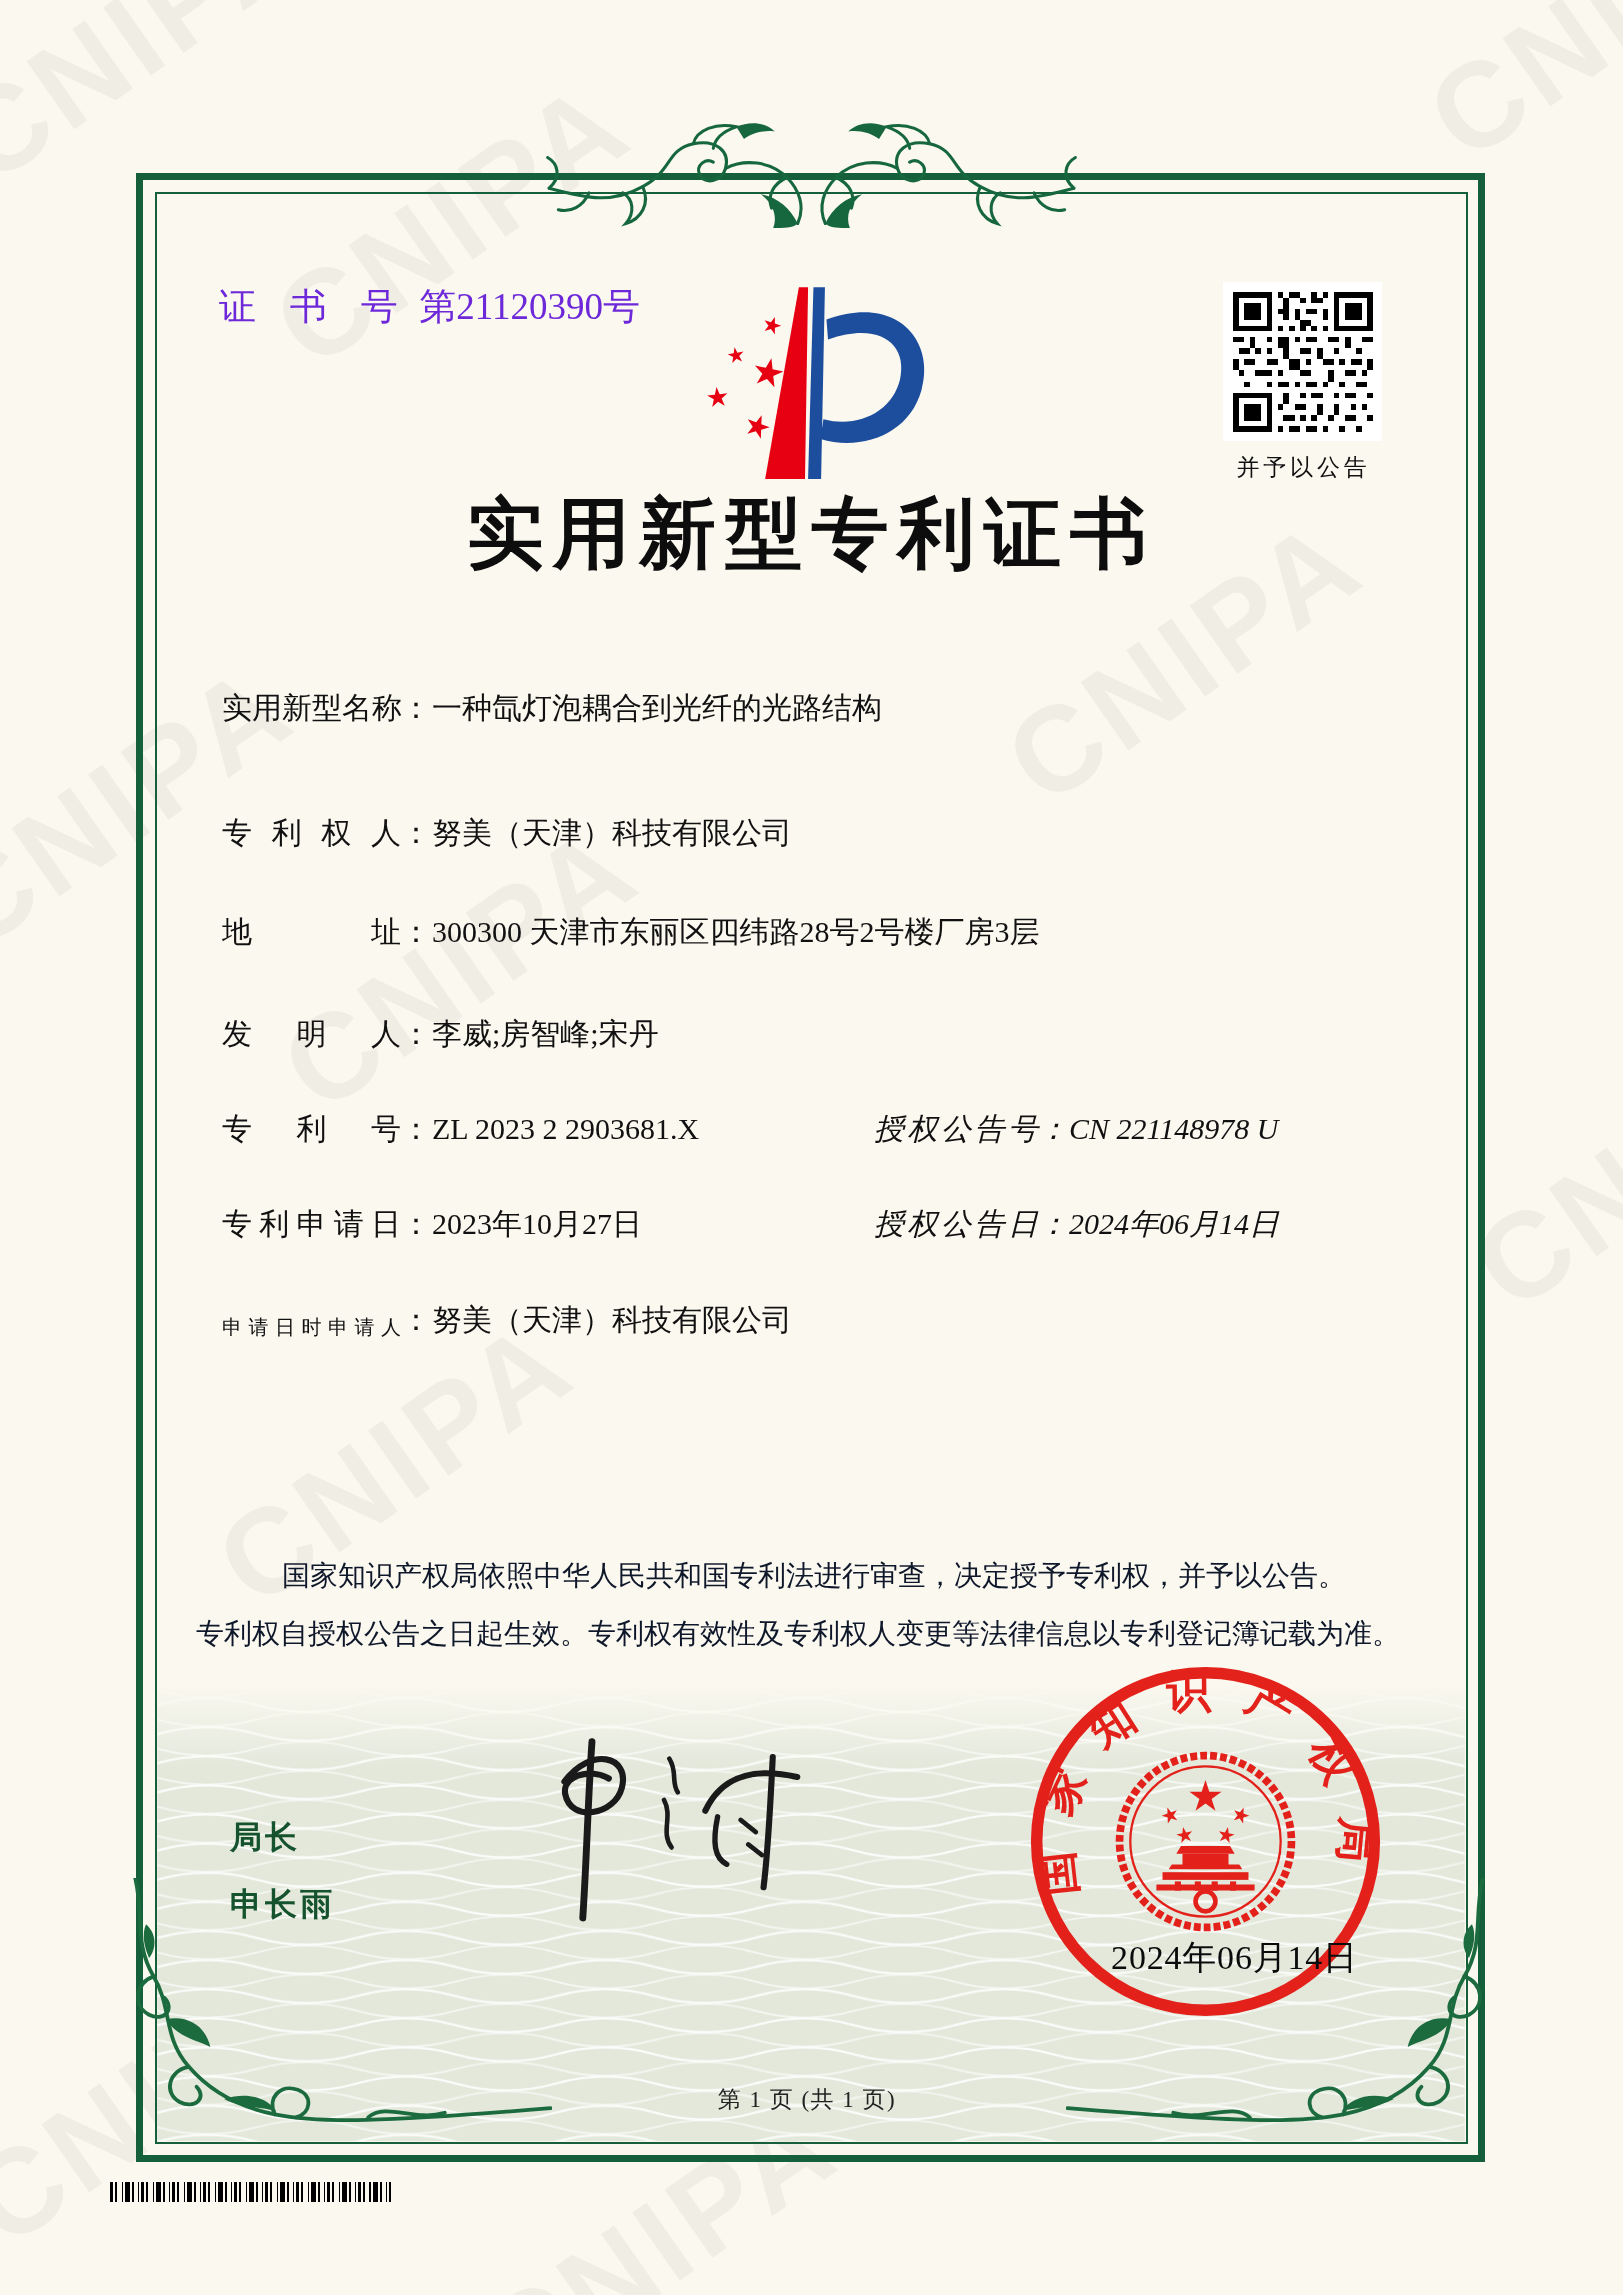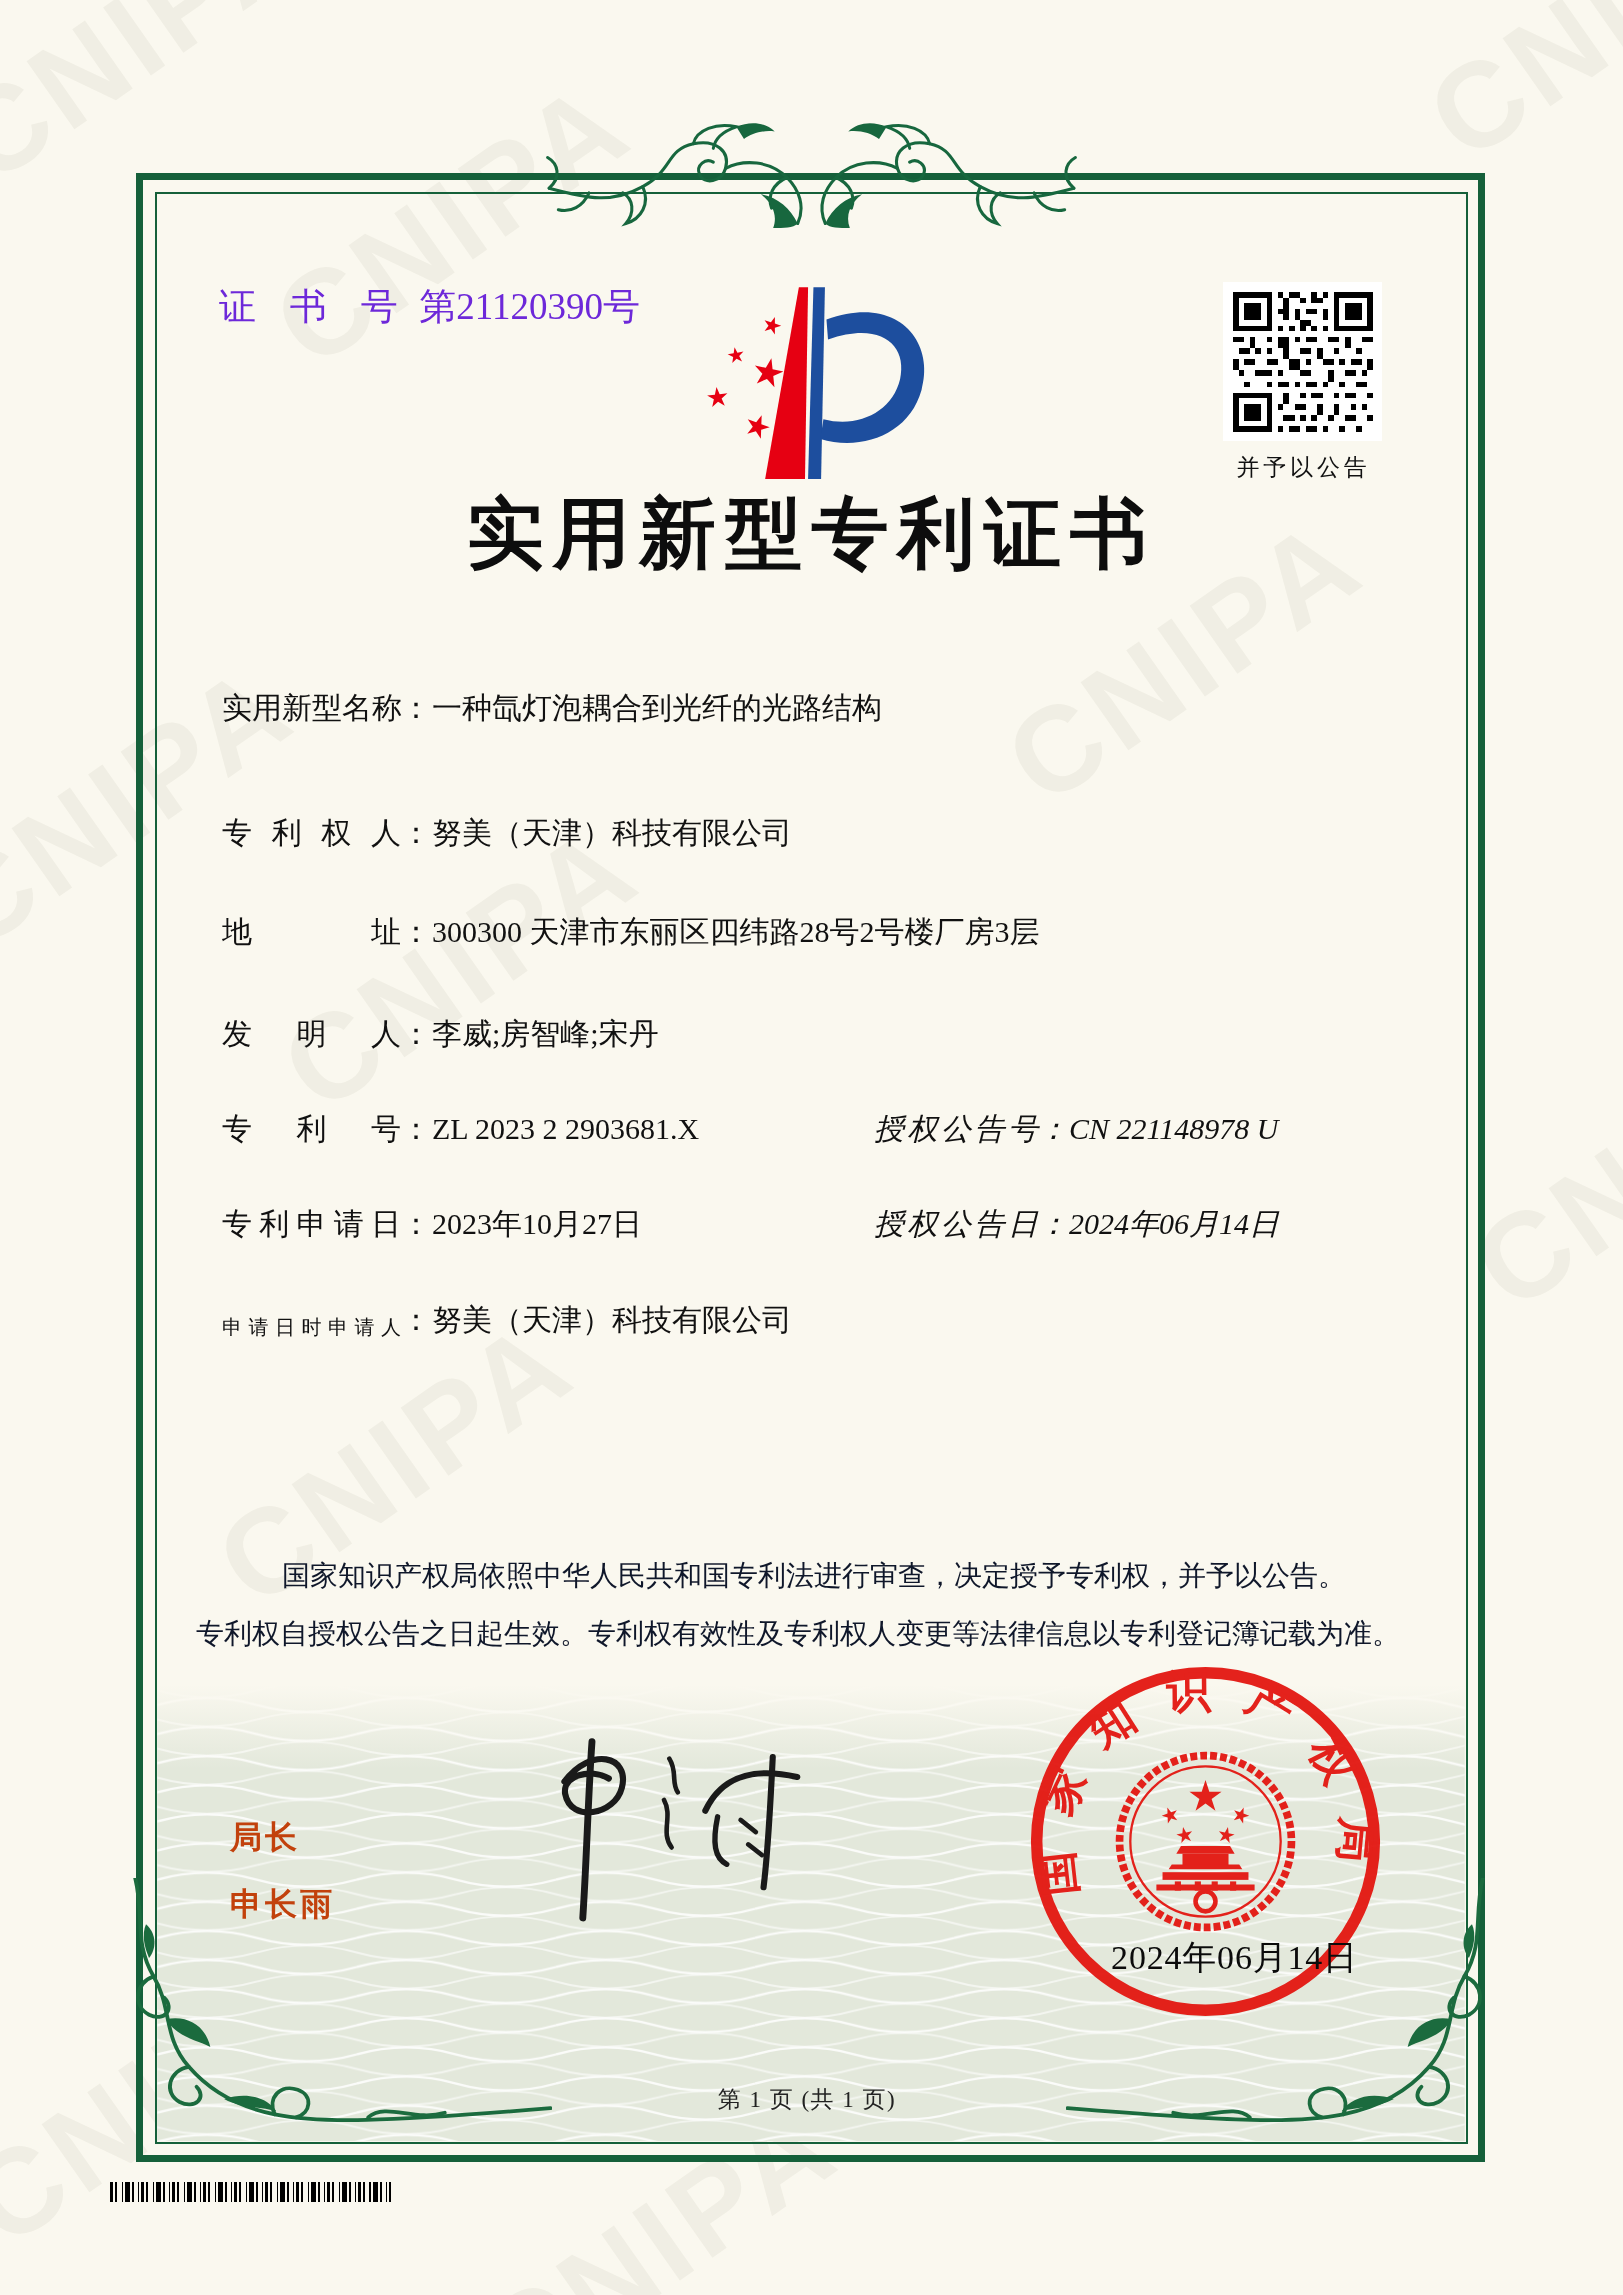--- a/index.html
+++ b/index.html
@@ -52,21 +52,21 @@
   .r-name{top:688px;} .r-patentee{top:813px;} .r-address{top:912px;} .r-inventor{top:1014px;}
   .r-patno{top:1109px;} .r-filing{top:1204px;} .r-appf{top:1300px;} .r-invf{top:1400px;}
   .col2 { position:absolute; left:652px; top:0;font-style:italic; }
   .lbl-r { display:inline-block; width:164px; text-align:justify; text-align-last:justify; vertical-align:bottom; }
 
   .body-text { position:absolute; z-index:4; left:196px; top:1547px; width:1270px;
                font-size:28px; line-height:58px; color:#0f172a; text-align:justify; }
   .body-text .ln1 { text-indent:86px; }
 
   .director { position:absolute; z-index:4; left:230px; font-size:32px; font-weight:700;
-              font-family:"Liberation Sans","DejaVu Sans",sans-serif; color:#c2410c; letter-spacing:3.1px; }
+              font-family:"Liberation Sans","DejaVu Sans",sans-serif; color:#14532d; letter-spacing:3.1px; }
   .d1{top:1816px;} .d2{top:1883px;}
 
   .signature { position:absolute; z-index:4; left:497px; top:1734px; }
 
   .seal { position:absolute; z-index:5; left:1029px; top:1665px; opacity:0.94; }
   .seal-date { position:absolute; z-index:6; left:1062px; top:1935px; width:345px; text-align:center;
                font-size:34px; color:#0b0b0b; letter-spacing:0.8px; }
 
   .footer { position:absolute; z-index:4; left:0; top:2084px; width:1614px; text-align:center;
             font-size:23px; color:#222; letter-spacing:1.5px; }

